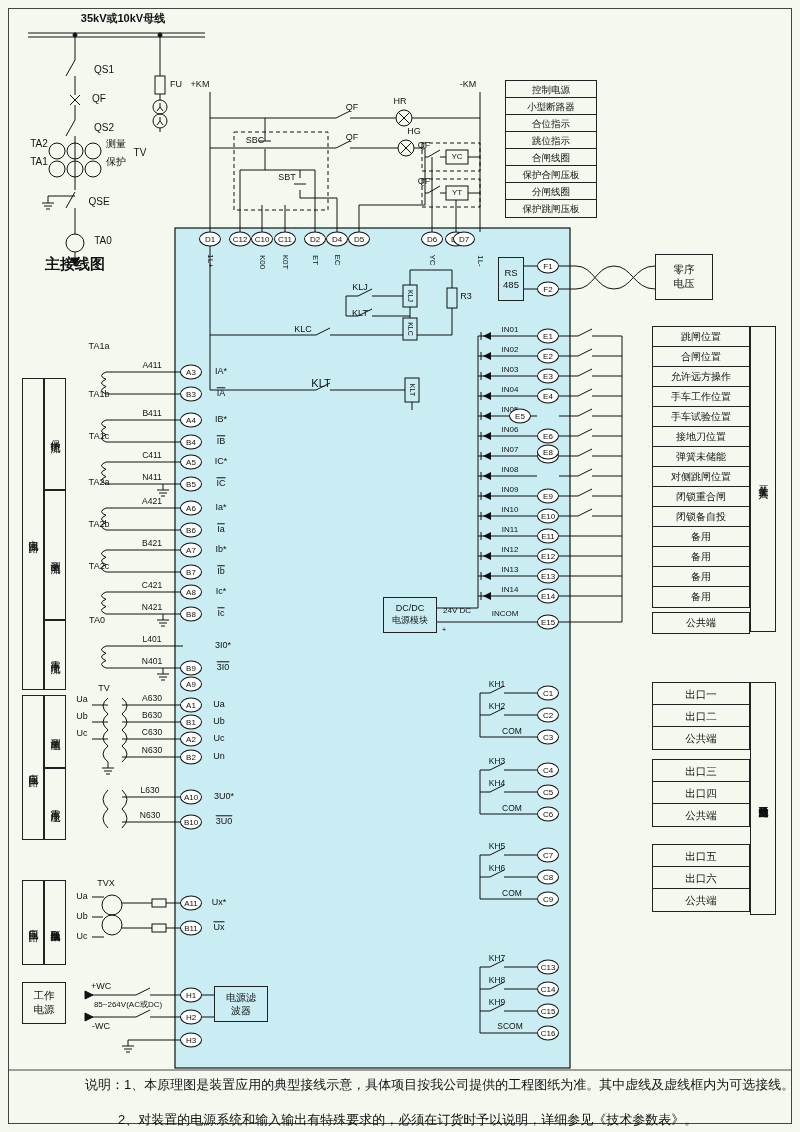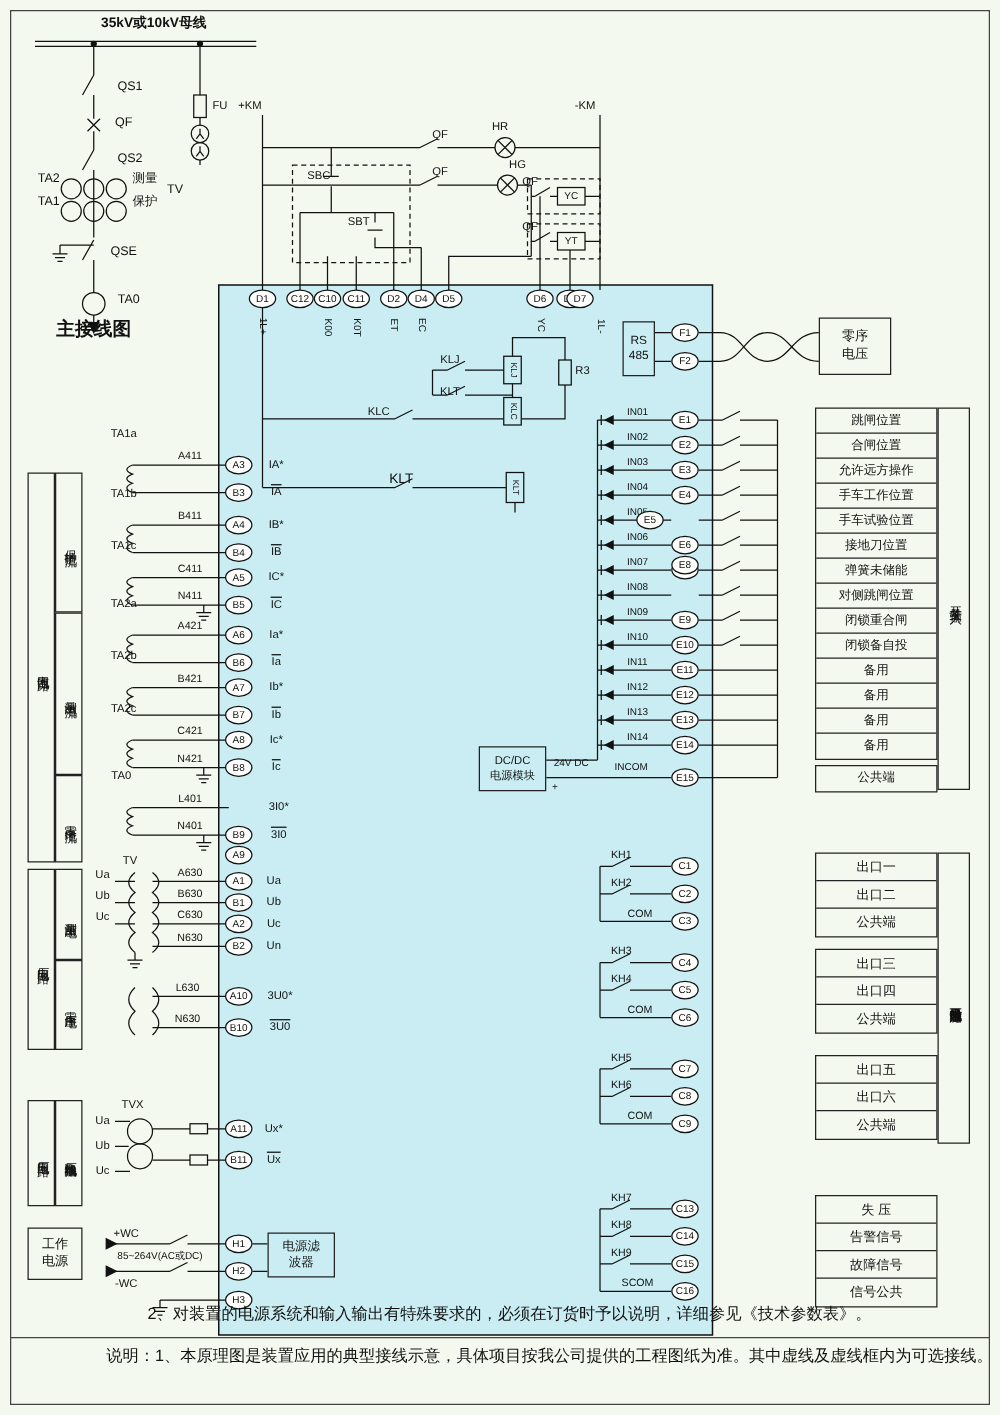--- a/index.html
+++ b/index.html
@@ -169,20 +169,30 @@
   <span class="term" style="left:240px;top:239px">C12</span>
   <span class="term" style="left:262px;top:239px">C10</span>
   <span class="term" style="left:285px;top:239px">C11</span>
   <span class="term" style="left:315px;top:239px">D2</span>
   <span class="term" style="left:337px;top:239px">D4</span>
   <span class="term" style="left:359px;top:239px">D5</span>
   <span class="term" style="left:432px;top:239px">D6</span>
   <span class="term" style="left:456px;top:239px">D3</span>
   <span class="term" style="left:464px;top:239px">D7</span>
 
+  <div class="legend r17" style="left:505px;top:80px;width:92px">
+    <div class="row">控制电源</div>
+    <div class="row">小型断路器</div>
+    <div class="row">合位指示</div>
+    <div class="row">跳位指示</div>
+    <div class="row">合闸线圈</div>
+    <div class="row">保护合闸压板</div>
+    <div class="row">分闸线圈</div>
+    <div class="row">保护跳闸压板</div>
+  </div>
 
   <div class="hbox" style="left:498px;top:257px;width:26px;height:44px;font-size:9.5px">
     <span>RS</span>
     <span>485</span>
   </div>
   <span class="term" style="left:548px;top:266px">F1</span>
   <span class="term" style="left:548px;top:289px">F2</span>
   <div class="hbox" style="left:655px;top:254px;width:58px;height:46px;font-size:10.5px">
     <span style="width:26px">零序电压</span>
   </div>
@@ -399,22 +409,16 @@
   <div class="vbox" style="left:750px;top:682px;width:26px;height:233px;letter-spacing:0">出口可整定为脉冲或电平信号</div>
 
   <span class="lbl s85" style="left:497px;top:958px">KH7</span>
   <span class="lbl s85" style="left:497px;top:980px">KH8</span>
   <span class="lbl s85" style="left:497px;top:1002px">KH9</span>
   <span class="lbl s85" style="left:510px;top:1026px">SCOM</span>
   <span class="term" style="left:548px;top:967px">C13</span>
   <span class="term" style="left:548px;top:989px">C14</span>
   <span class="term" style="left:548px;top:1011px">C15</span>
   <span class="term" style="left:548px;top:1033px">C16</span>
-  <div class="legend r22" style="left:652px;top:956px;width:98px">
-    <div class="row">失  压</div>
-    <div class="row">告警信号</div>
-    <div class="row">故障信号</div>
-    <div class="row">信号公共</div>
-  </div>
 
   <div class="note" style="left:85px;top:1076px">说明：1、本原理图是装置应用的典型接线示意，具体项目按我公司提供的工程图纸为准。其中虚线及虚线框内为可选接线。</div>
-  <div class="note" style="left:118px;top:1042px">2、对装置的电源系统和输入输出有特殊要求的，必须在订货时予以说明，详细参见《技术参数表》。</div>
+  <div class="note" style="left:118px;top:1111px">2、对装置的电源系统和输入输出有特殊要求的，必须在订货时予以说明，详细参见《技术参数表》。</div>
 </div>
 
 </body></html>

